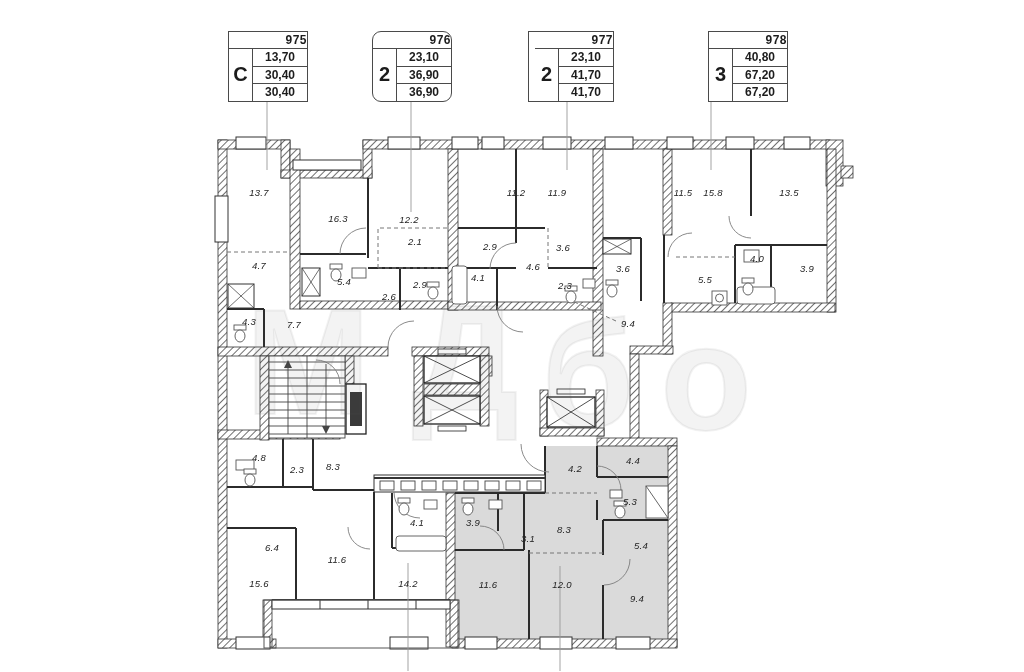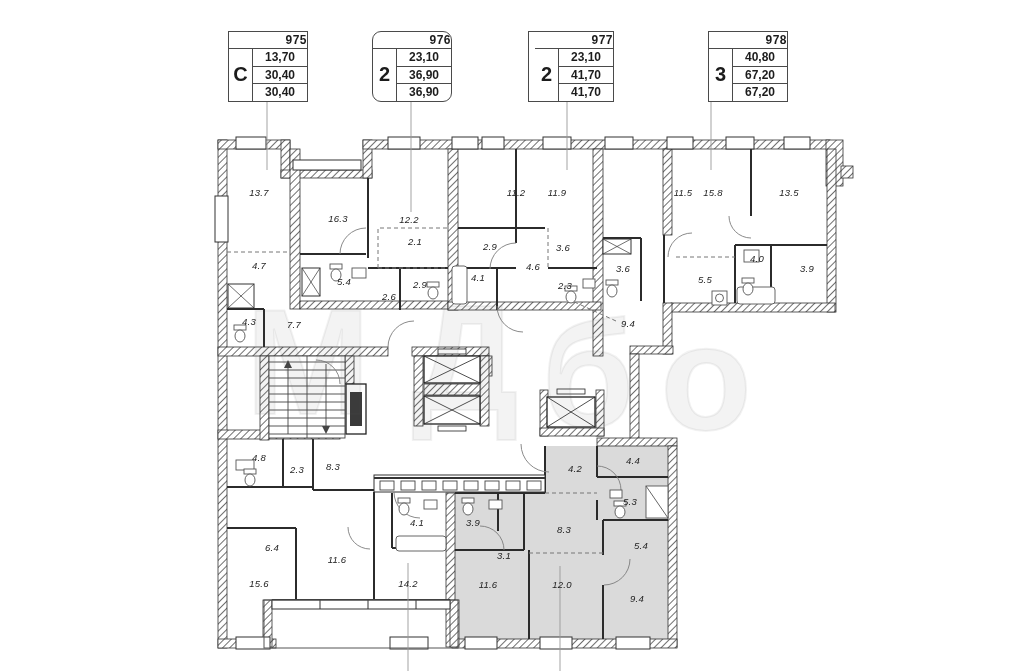--- a/index.html
+++ b/index.html
@@ -390,21 +390,21 @@
       <span class="room-label" style="left: 333px; top: 466px;">8.3</span>
       <span class="room-label" style="left: 272px; top: 502px; margin-top: 45px;">6.4</span>
       <span class="room-label" style="left: 417px; top: 522px;">4.1</span>
       <span class="room-label" style="left: 259px; top: 583px; text-align: center;">15.6</span>
       <span class="room-label" style="left: 337px; top: 559px;">11.6</span>
       <span class="room-label" style="left: 408px; top: 583px;">14.2</span>
       <span class="room-label" style="left: 575px; top: 468px;">4.2</span>
       <span class="room-label" style="left: 633px; top: 460px;">4.4</span>
       <span class="room-label" style="left: 630px; top: 501px;">5.3</span>
       <span class="room-label" style="left: 473px; top: 522px;">3.9</span>
-      <span class="room-label" style="left: 504px; top: 538px; margin-top: 17px;">3.1</span>
+      <span class="room-label" style="left: 528px; top: 538px;">3.1</span>
       <span class="room-label" style="left: 564px; top: 529px;">8.3</span>
       <span class="room-label" style="left: 641px; top: 545px;">5.4</span>
       <span class="room-label" style="left: 488px; top: 584px;">11.6</span>
       <span class="room-label" style="left: 562px; top: 584px;">12.0</span>
       <span class="room-label" style="left: 637px; top: 598px;">9.4</span>
     </div>
 
 </div>
 
 </body></html>

